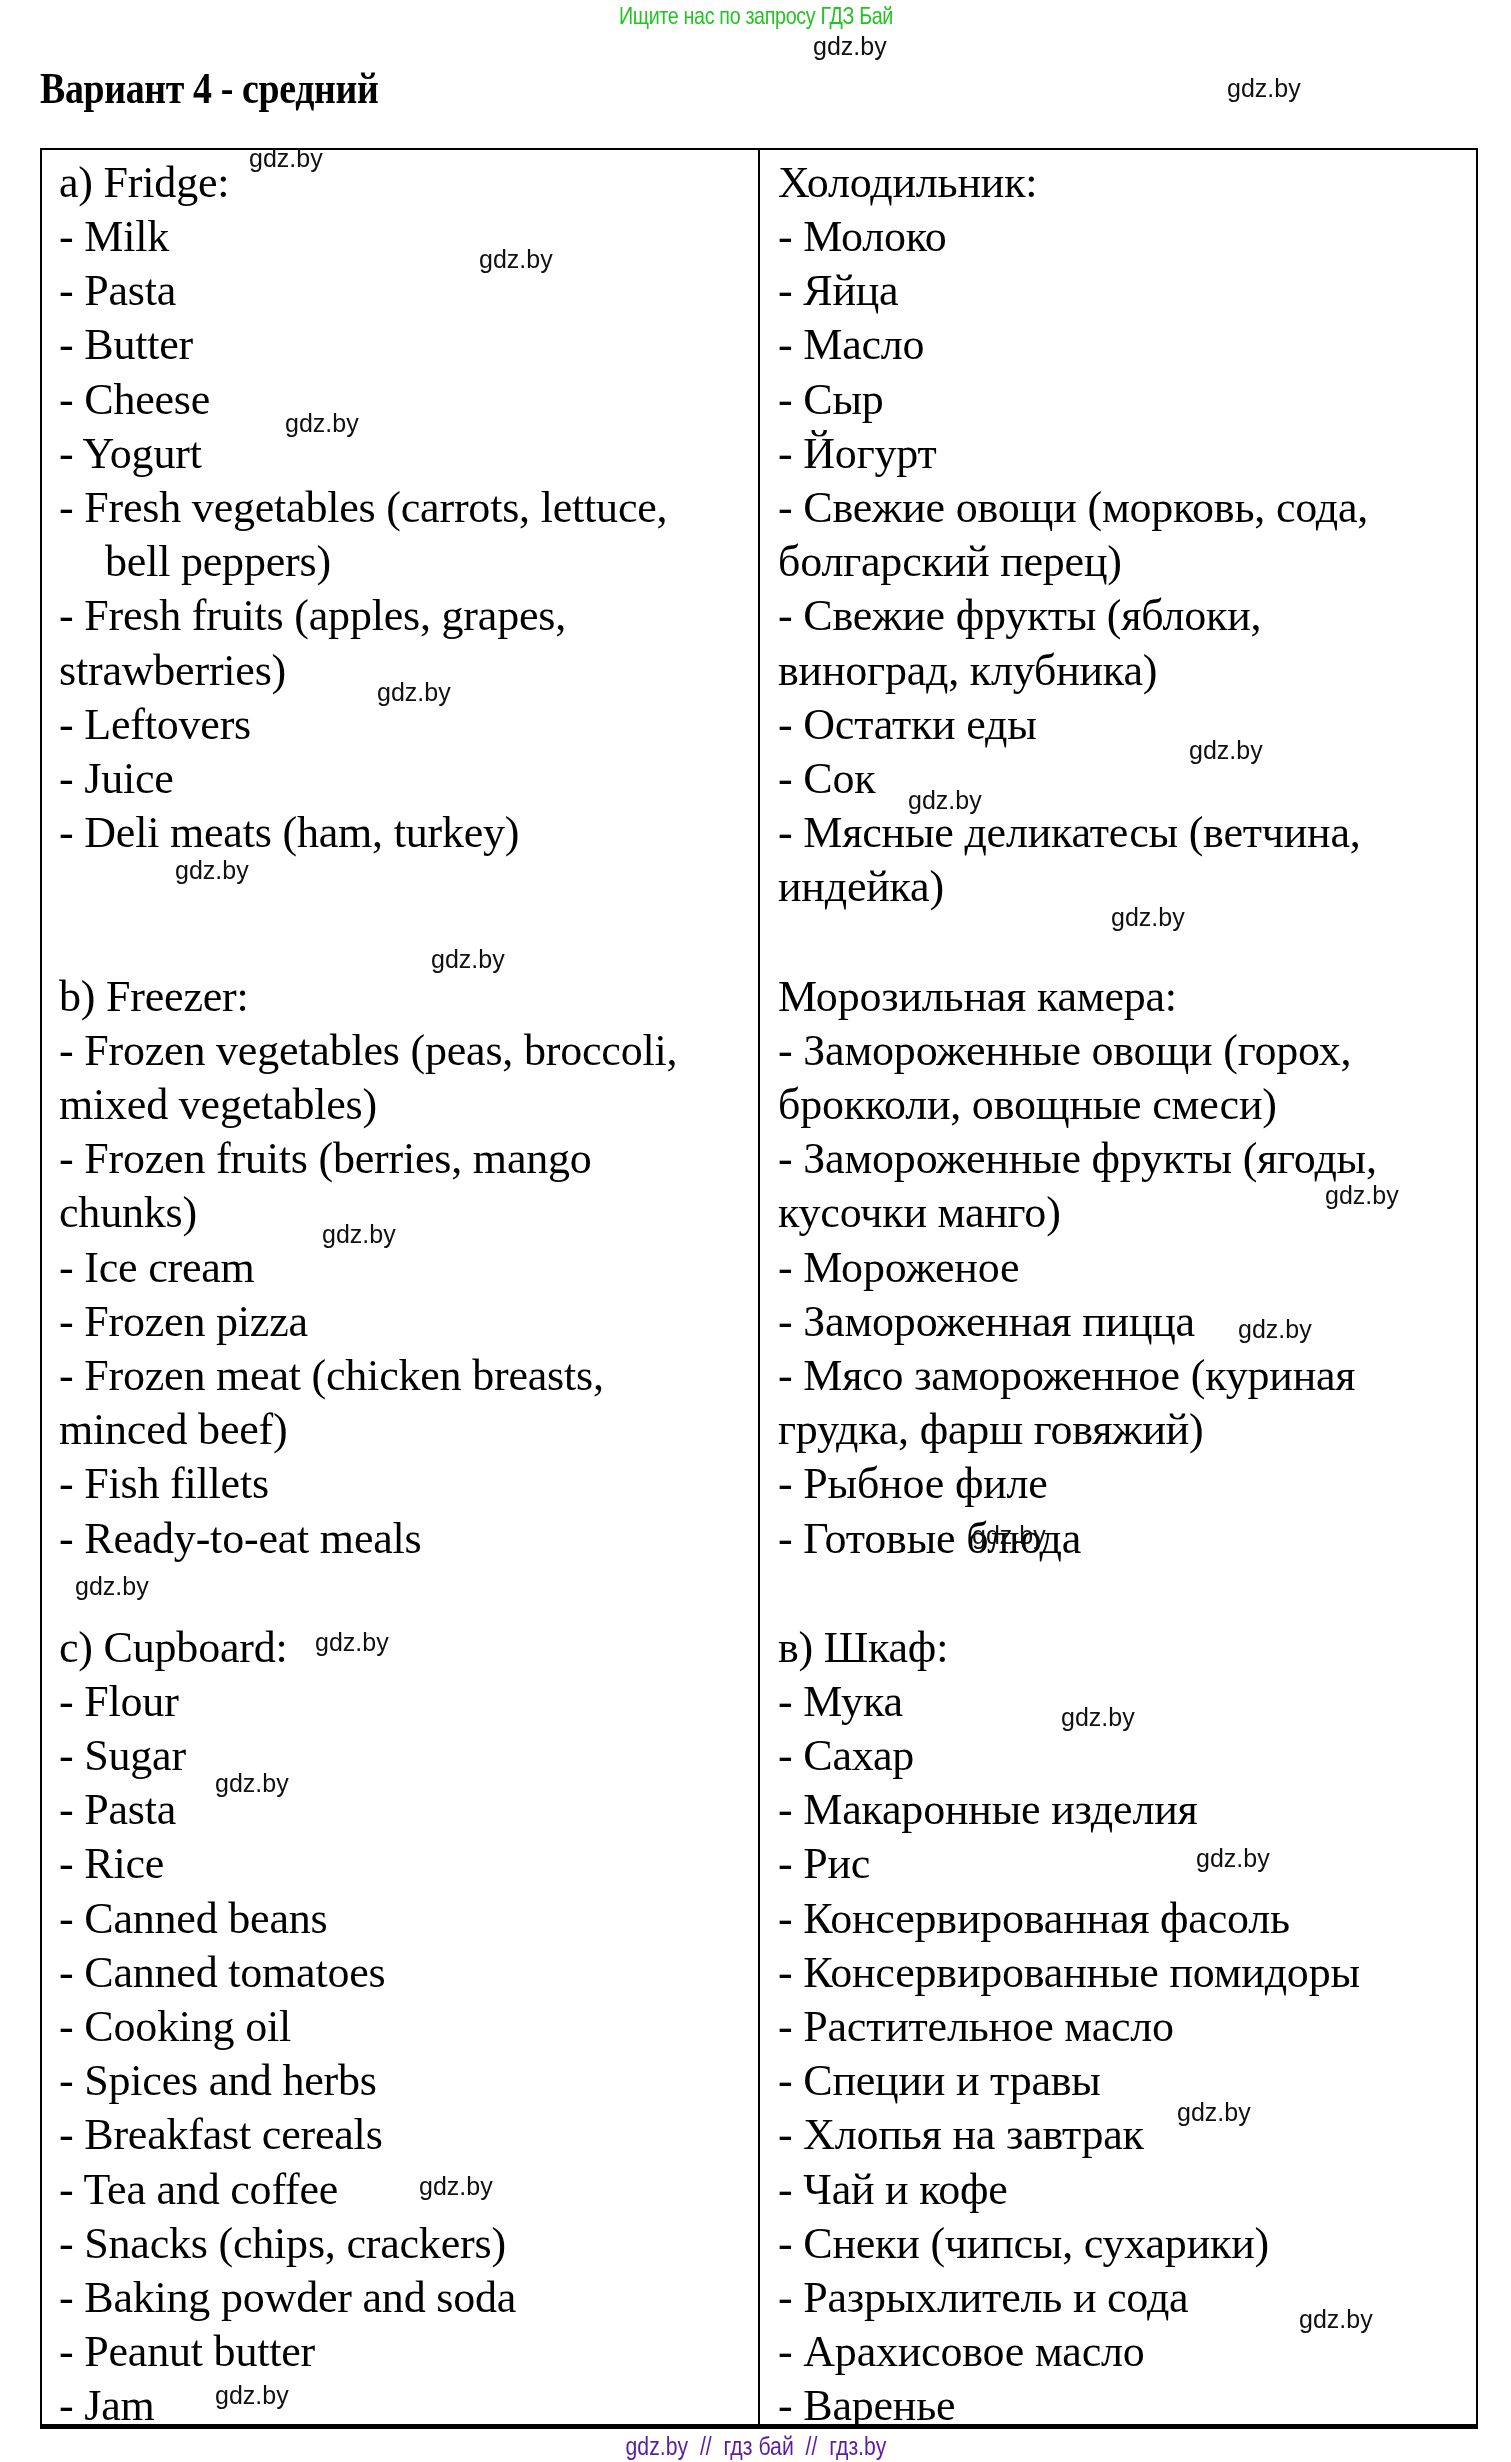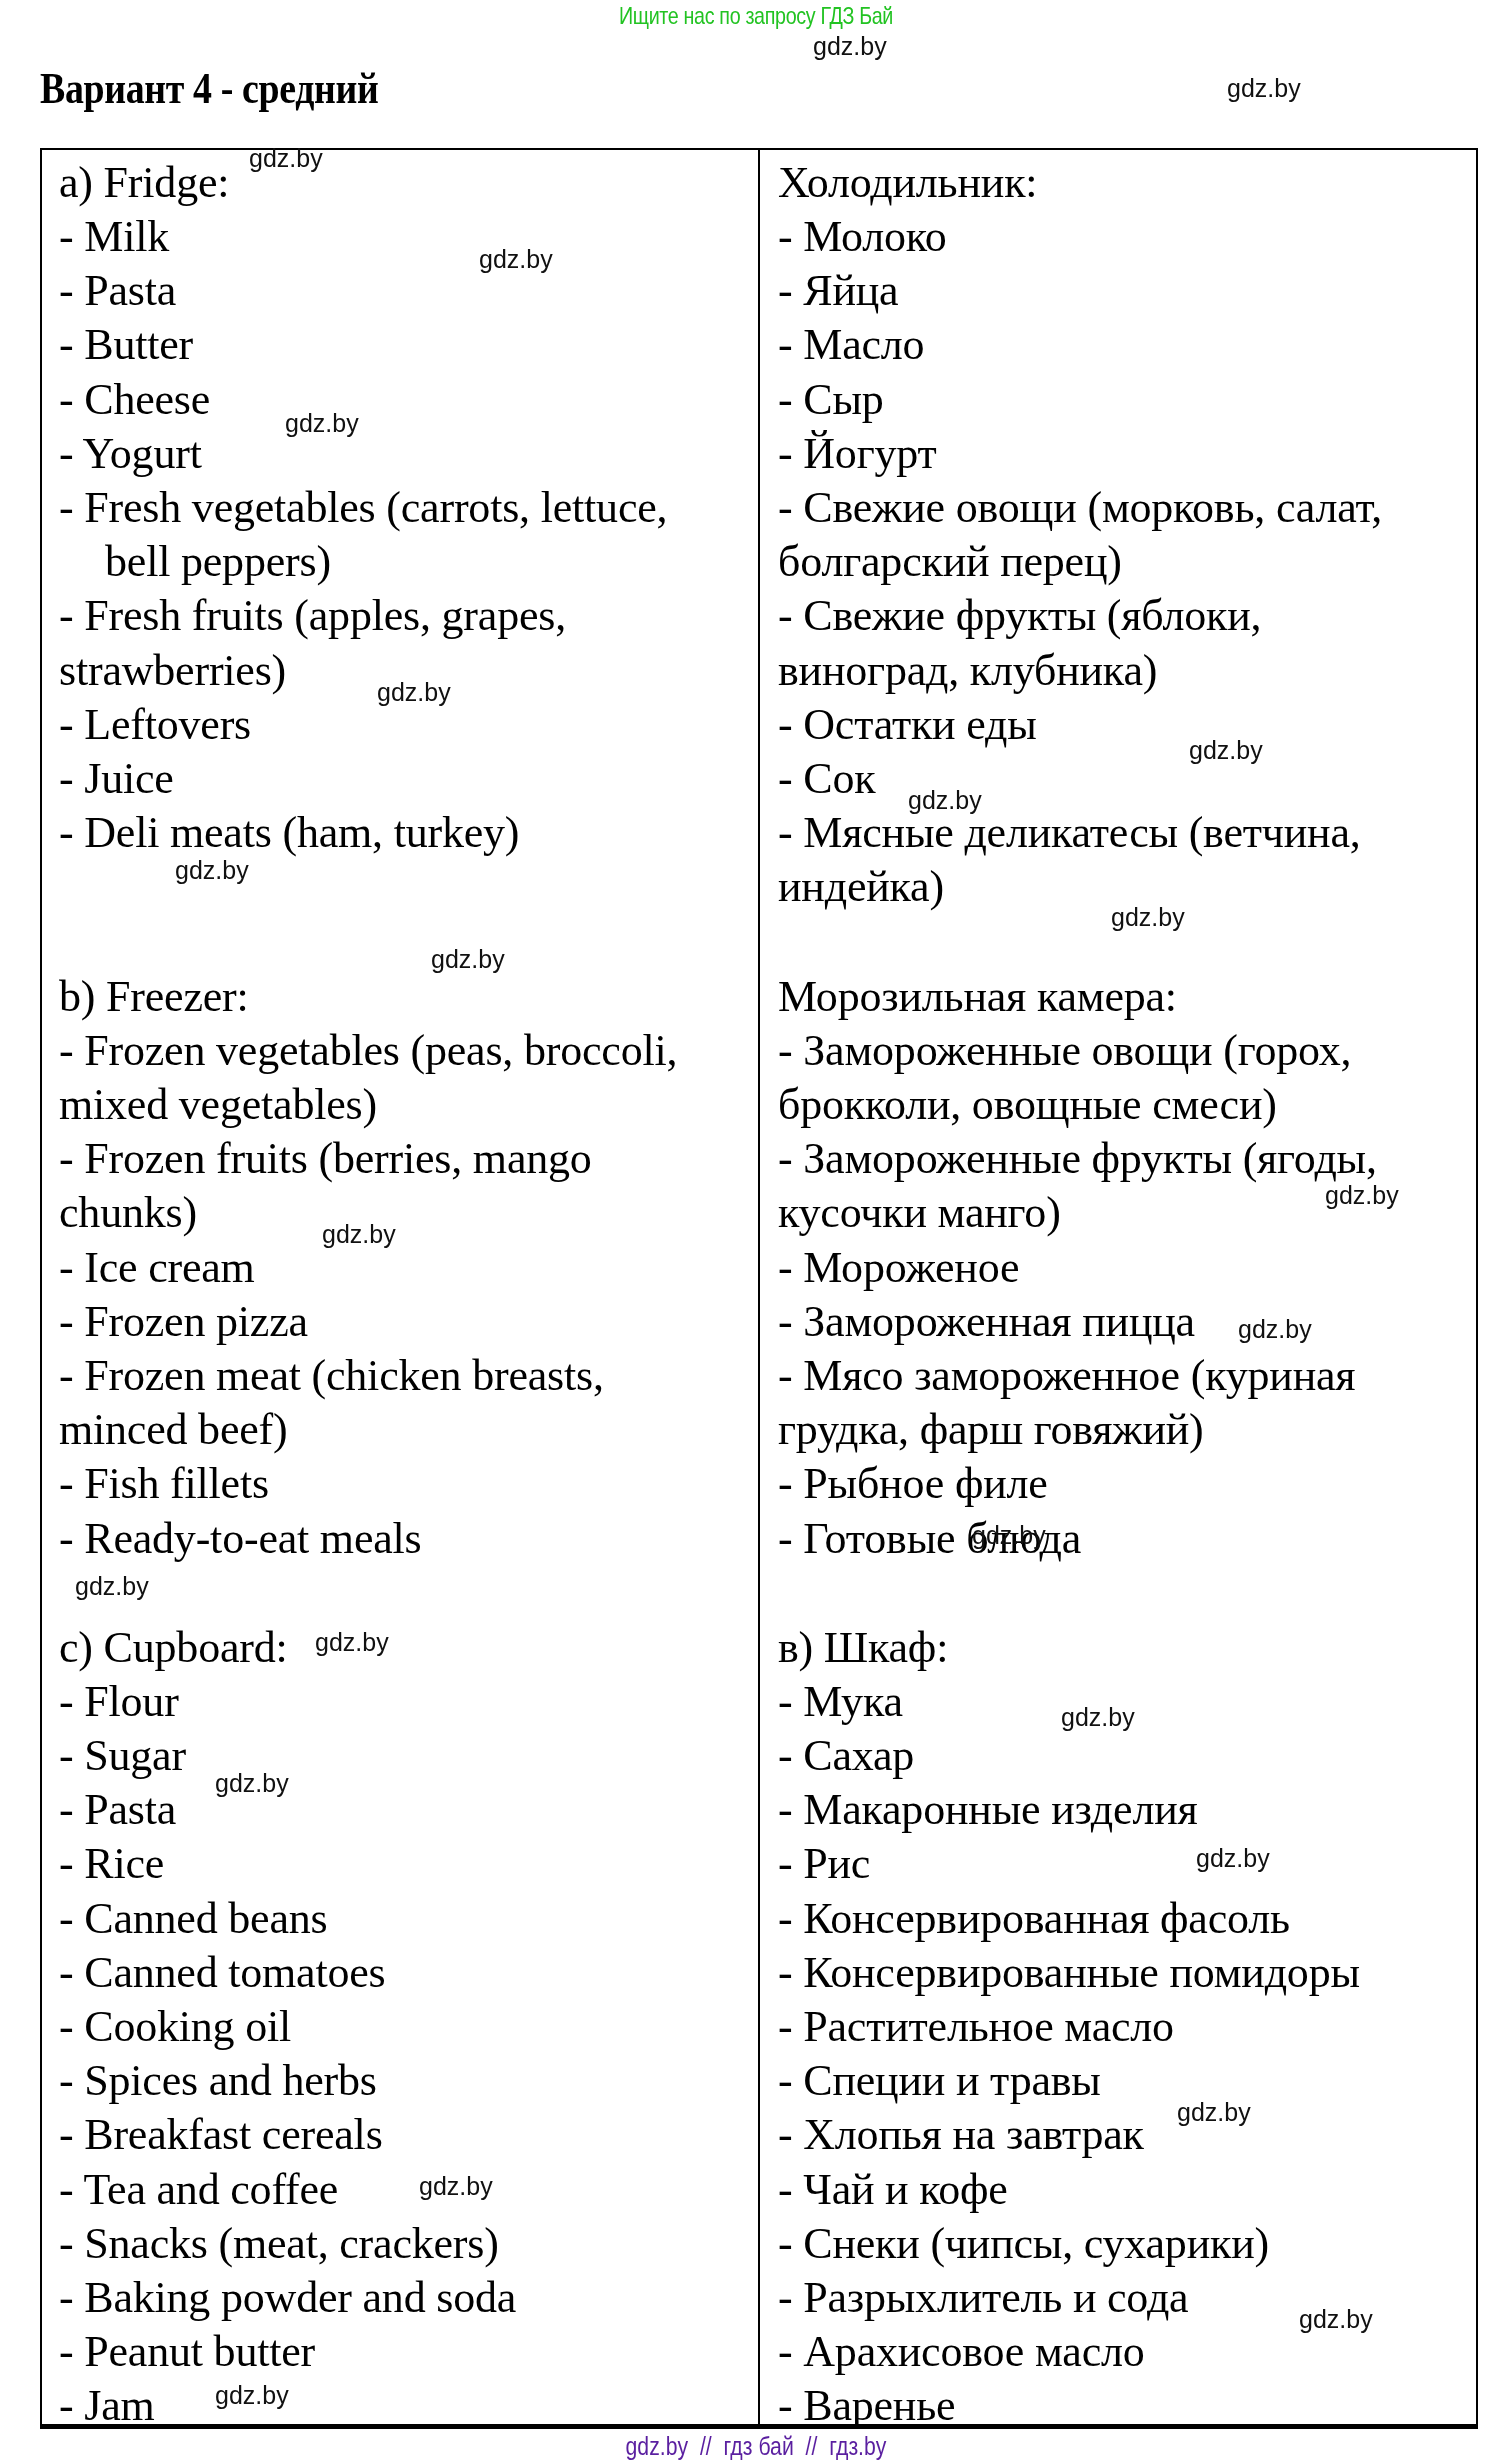--- a/index.html
+++ b/index.html
@@ -54,33 +54,33 @@
     <div class="line" style="top: 1677px;">- Flour</div>
     <div class="line" style="top: 1731px;">- Sugar</div>
     <div class="line" style="top: 1785px;">- Pasta</div>
     <div class="line" style="top: 1839px;">- Rice</div>
     <div class="line" style="top: 1894px;">- Canned beans</div>
     <div class="line" style="top: 1948px;">- Canned tomatoes</div>
     <div class="line" style="top: 2002px;">- Cooking oil</div>
     <div class="line" style="top: 2056px;">- Spices and herbs</div>
     <div class="line" style="top: 2110px;">- Breakfast cereals</div>
     <div class="line" style="top: 2165px;">- Tea and coffee</div>
-    <div class="line" style="top: 2219px;">- Snacks (meat, crackers)</div>
+    <div class="line" style="top: 2219px;">- Snacks (chips, crackers)</div>
     <div class="line" style="top: 2273px;">- Baking powder and soda</div>
     <div class="line" style="top: 2327px;">- Peanut butter</div>
     <div class="line" style="top: 2381px;">- Jam</div>
   </div>
 <div class="col-right" id="col-right">
     <div class="line" style="top: 158px;">Холодильник:</div>
     <div class="line" style="top: 212px;">- Молоко</div>
     <div class="line" style="top: 266px;">- Яйца</div>
     <div class="line" style="top: 320px;">- Масло</div>
     <div class="line" style="top: 375px;">- Сыр</div>
     <div class="line" style="top: 429px;">- Йогурт</div>
-    <div class="line" style="top: 483px;">- Свежие овощи (морковь, салат,</div>
+    <div class="line" style="top: 483px;">- Свежие овощи (морковь, сода,</div>
     <div class="line" style="top: 537px;">болгарский перец)</div>
     <div class="line" style="top: 591px;">- Свежие фрукты (яблоки,</div>
     <div class="line" style="top: 646px;">виноград, клубника)</div>
     <div class="line" style="top: 700px;">- Остатки еды</div>
     <div class="line" style="top: 754px;">- Сок</div>
     <div class="line" style="top: 808px;">- Мясные деликатесы (ветчина,</div>
     <div class="line" style="top: 862px;">индейка)</div>
     <div class="line" style="top: 972px;">Морозильная камера:</div>
     <div class="line" style="top: 1026px;">- Замороженные овощи (горох,</div>
     <div class="line" style="top: 1080px;">брокколи, овощные смеси)</div>

